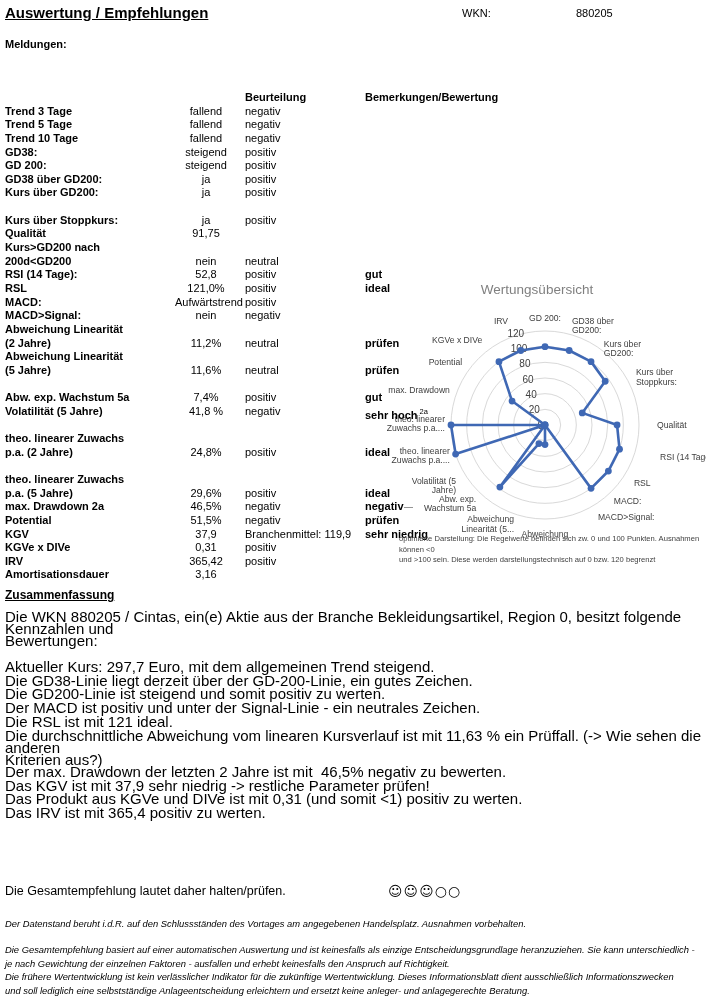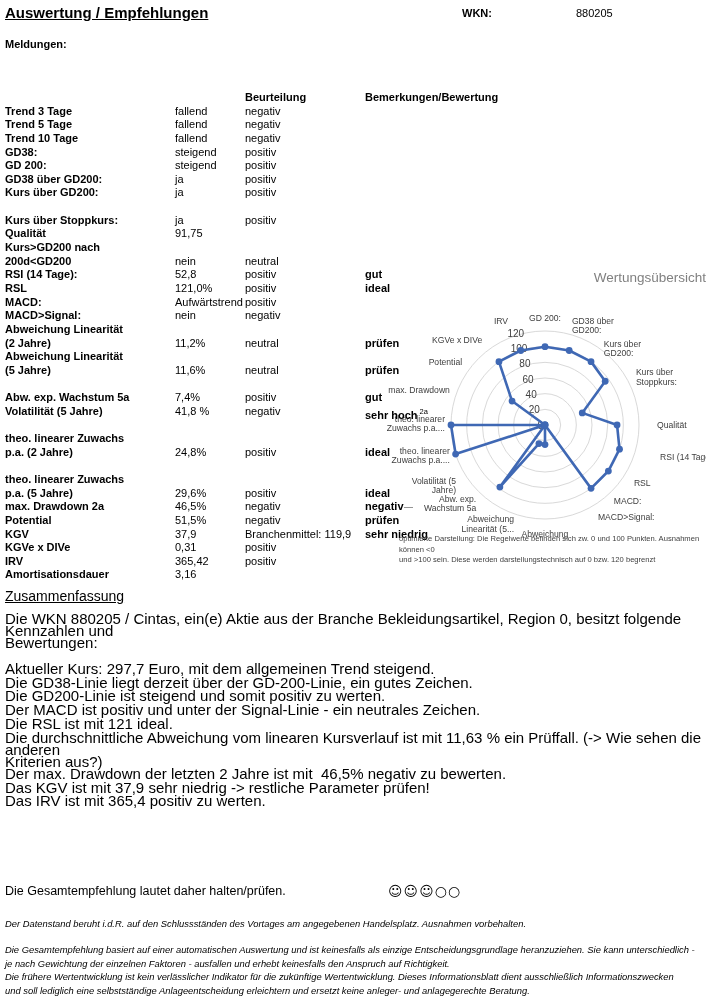--- a/index.html
+++ b/index.html
@@ -1,42 +1,42 @@
 <!DOCTYPE html>
 <html><head>
 <meta charset="utf-8">
 <style>
   html,body{margin:0;padding:0}
   body{width:706px;height:998px;background:#fff;color:#000;
        font-family:"Liberation Sans",sans-serif;position:relative;overflow:hidden}
   .abs{position:absolute}
   .page-title{left:5px;top:4px;font-size:15px;font-weight:bold;text-decoration:underline}
-  .wkn-label{left:462px;top:7px;font-size:11px;font-weight:bold}
+  .wkn-label{left:462px;top:7px;font-size:11px;font-weight:normal}
   .wkn-value{left:576px;top:7px;font-size:11px}
   .meldungen{left:5px;top:38px;font-size:11px;font-weight:bold}
   
   .tbl{left:5px;top:91px;width:470px;z-index:2;font-size:11px}
   .trow{display:grid;grid-template-columns:170px 62px 118px 115px;height:13.65px;line-height:13.65px;white-space:nowrap}
   .trow.spacer{height:13.65px}
   .c-label{font-weight:bold}
-  .c-value{text-align:left}
+  .c-value{text-align:center}
   .c-beurt{padding-left:8px}
   .c-bem{padding-left:10px;font-weight:bold}
   .c-bem sup{font-size:7.5px;font-weight:normal;margin-left:2px}
   .thead .c-beurt,.thead .c-bem{font-weight:bold}
   
-  .chart-title{left:368px;top:270px;width:338px;text-align:right;
+  .chart-title{left:368px;top:282px;width:338px;text-align:center;
                font-size:13.5px;color:#808080;z-index:1}
   .chart{left:368px;top:258px;width:338px;height:280px;z-index:1}
   .chart svg{overflow:visible}
   .chart-footnote{left:399px;top:534px;width:302px;font-size:7.6px;line-height:10.5px;
                   color:#404040;white-space:pre-line;z-index:3}
   
   .sum{left:5px;top:588px;width:698px}
-  .sum-head{font-size:14px;font-weight:normal;text-decoration:underline;margin-bottom:9px}
+  .sum-head{font-size:12px;font-weight:bold;text-decoration:underline;margin-bottom:9px}
   .sline{font-size:15px;line-height:12px;min-height:13.8px;white-space:pre-wrap}
   
   .rec-text{left:5px;top:884px;font-size:12.5px;font-weight:normal}
   .rec-icons{left:388px;top:883px;font-size:14px;letter-spacing:1px;
              font-family:"DejaVu Sans",sans-serif}
   
   .footer{left:5px;top:917px;width:698px;font-size:9.4px;font-style:italic}
   .footer p{margin:0 0 13px 0;line-height:13.4px;white-space:pre-line}
   .footer p:last-child{margin-bottom:0}
 </style>
@@ -317,20 +317,21 @@
       <div class="sline"></div>
       <div class="sline">Aktueller Kurs: 297,7 Euro, mit dem allgemeinen Trend steigend.</div>
       <div class="sline">Die GD38-Linie liegt derzeit über der GD-200-Linie, ein gutes Zeichen.</div>
       <div class="sline">Die GD200-Linie ist steigend und somit positiv zu werten.</div>
       <div class="sline">Der MACD ist positiv und unter der Signal-Linie - ein neutrales Zeichen.</div>
       <div class="sline">Die RSL ist mit 121 ideal.</div>
       <div class="sline">Die durchschnittliche Abweichung vom linearen Kursverlauf ist mit 11,63 % ein Prüffall. (-&gt; Wie sehen die anderen
 Kriterien aus?)</div>
       <div class="sline">Der max. Drawdown der letzten 2 Jahre ist mit  46,5% negativ zu bewerten.</div>
       <div class="sline">Das KGV ist mit 37,9 sehr niedrig -&gt; restliche Parameter prüfen!</div>
+      <div class="sline">Das Produkt aus KGVe und DIVe ist mit 0,31 (und somit &lt;1) positiv zu werten.</div>
       <div class="sline">Das IRV ist mit 365,4 positiv zu werten.</div>
     </div>
 </div>
 
 <div class="abs rec-text">Die Gesamtempfehlung lautet daher halten/prüfen.</div>
 <div class="abs rec-icons">☺☺☺○○</div>
 
 <div class="abs footer" id="footer">
     <p>Der Datenstand beruht i.d.R. auf den Schlussständen des Vortages am angegebenen Handelsplatz. Ausnahmen vorbehalten.</p>
     <p>Die Gesamtempfehlung basiert auf einer automatischen Auswertung und ist keinesfalls als einzige Entscheidungsgrundlage heranzuziehen. Sie kann unterschiedlich -

